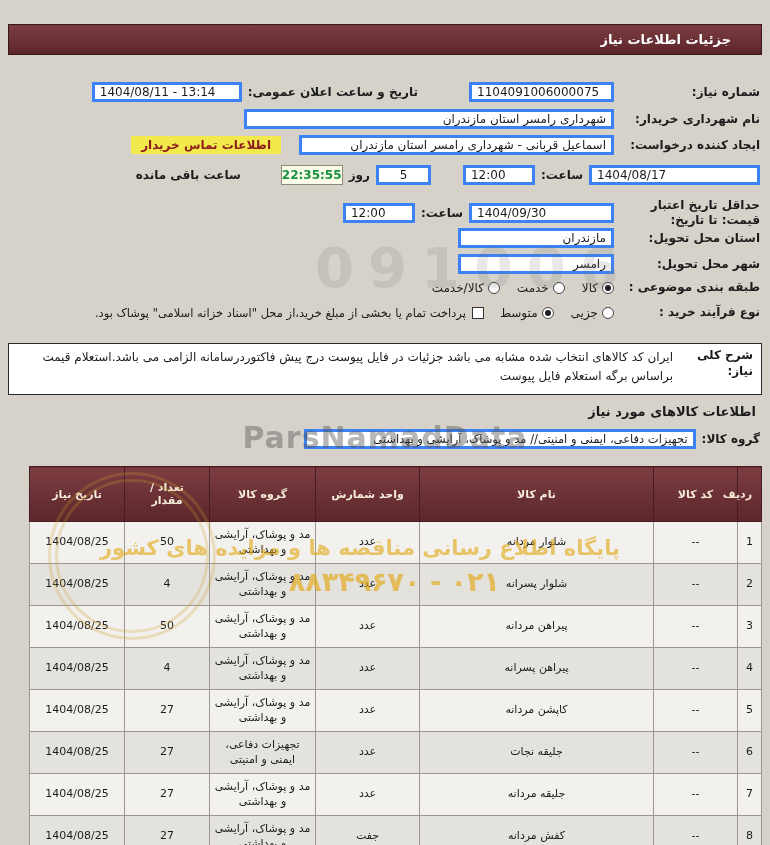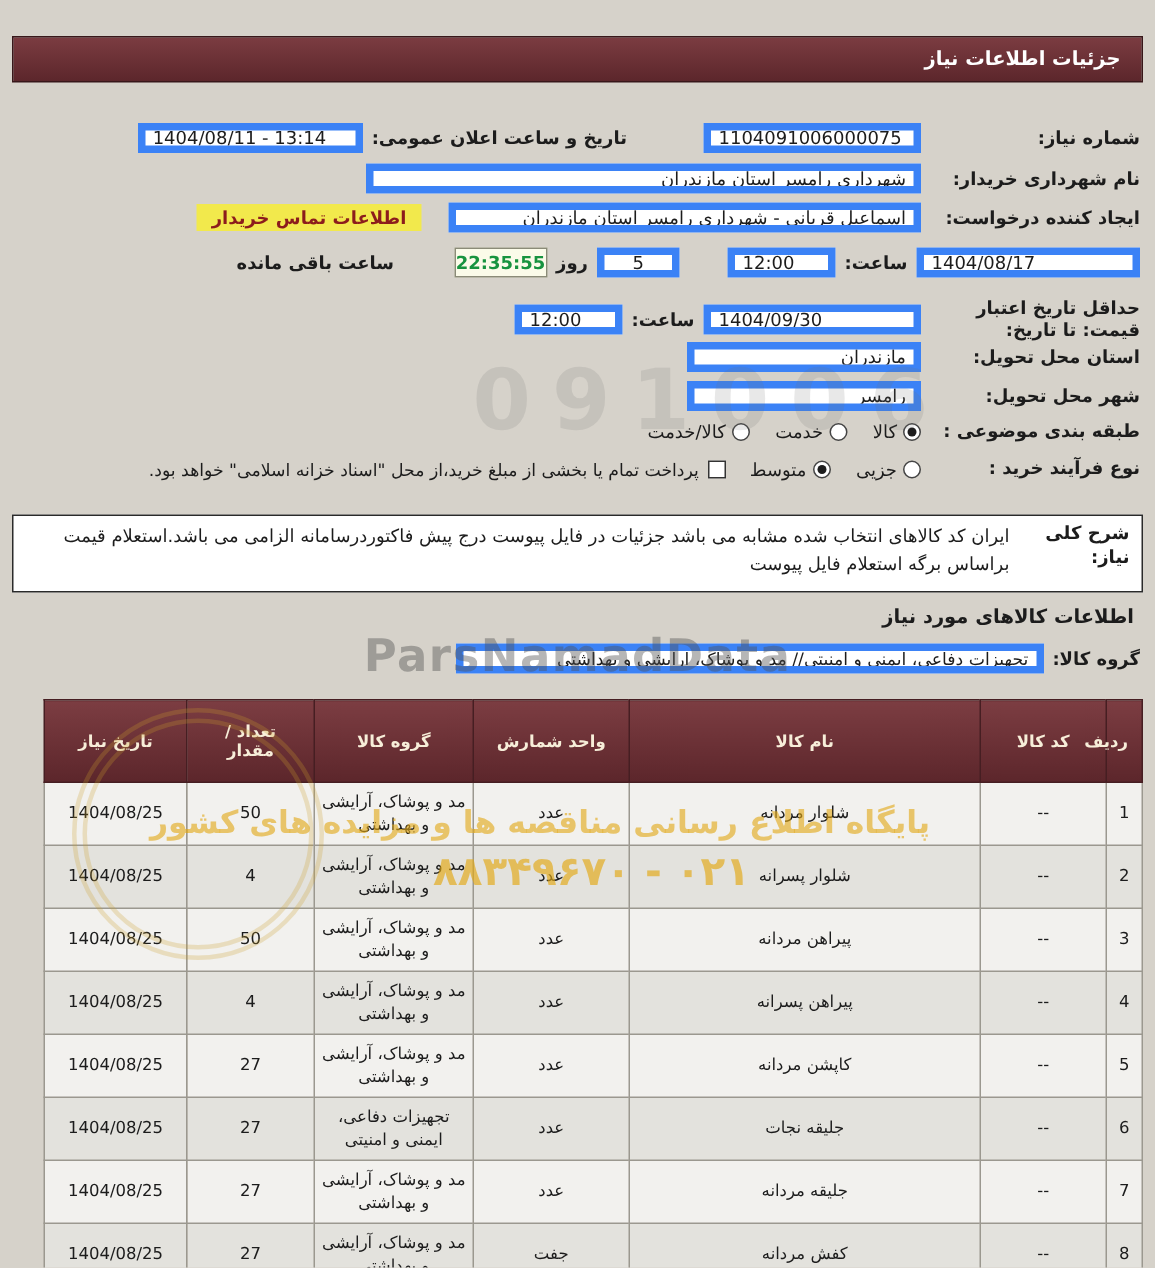--- a/index.html
+++ b/index.html
@@ -5,27 +5,27 @@
   *{box-sizing:border-box;margin:0;padding:0}
   html,body{width:770px;height:845px}
   body{
     position:relative;overflow:hidden;background:#d6d2ca;
     font-family:"DejaVu Sans",sans-serif;font-size:12px;color:#1c1c1c;direction:rtl;
   }
   .titlebar{
     position:absolute;top:24px;right:8px;left:8px;height:31px;
     background:linear-gradient(#7b3c41,var(--maroon,#5a2428));
     border:1px solid #38171a;color:#fff;display:flex;align-items:center;
-    padding:0 14px;font-weight:bold;font-size:13px;
+    padding:0 30px;font-weight:bold;font-size:13px;
   }
   .row{position:absolute;right:10px;left:10px;display:flex;align-items:center;gap:6px;white-space:nowrap}
   .lbl{font-weight:bold;white-space:nowrap;flex-shrink:0}
   .lbl-col{width:140px;font-weight:bold;line-height:1.25;flex-shrink:0;white-space:normal}
   .field{
-    background:#fff;border:5px solid #3b82f6;height:20px;display:flex;align-items:center;
+    background:#fff;border:3px solid #3b82f6;height:20px;display:flex;align-items:center;
     padding:0 5px;flex-shrink:0;overflow:hidden;
   }
   .ltr{direction:ltr}
   .center{justify-content:center}
   .contact-link{
     background:var(--yellow,#f2e94c);color:#8c1c1c;font-weight:bold;
     padding:2px 10px;margin-right:12px;flex-shrink:0;cursor:pointer;
   }
   .timer{
     background:#fbfbe9;border:1px solid #8b8b78;color:var(--green,#17933f);
@@ -88,21 +88,21 @@
   <div class="field" style="width:370px">شهرداری رامسر استان مازندران</div>
 </div>
 
 <div class="row" style="top:135px">
   <span class="lbl-col">ایجاد کننده درخواست:</span>
   <div class="field" style="width:315px">اسماعیل قربانی - شهرداری رامسر استان مازندران</div>
   <span class="contact-link">اطلاعات تماس خریدار</span>
 </div>
 
 <div class="row" style="top:158px;min-height:34px">
-  <div class="field ltr" style="width:149px">1404/08/17</div>
+  <div class="field ltr" style="width:171px">1404/08/17</div>
   <span class="lbl">ساعت:</span>
   <div class="field ltr" style="width:72px">12:00</div>
   <div class="field ltr center" style="width:55px;margin-right:26px">5</div>
   <span class="lbl">روز</span>
   <div class="timer ltr" style="">22:35:55</div>
   <span class="lbl" style="margin-right:34px">ساعت باقی مانده</span>
 </div>
 
 <div class="row" style="top:196px;min-height:34px">
   <span class="lbl-col">حداقل تاریخ اعتبار قیمت: تا تاریخ:</span>
@@ -145,21 +145,21 @@
       <span class="radio-item">
         <span class="radio"></span>
         <span class="radio-label">جزیی</span>
       </span>
       <span class="radio-item">
         <span class="radio checked"></span>
         <span class="radio-label">متوسط</span>
       </span>
     </div>
   <span class="checkbox" style="margin-right:10px"></span>
-  <span class="chk-label">پرداخت تمام یا بخشی از مبلغ خرید،از محل "اسناد خزانه اسلامی" خواهد بود.</span>
+  <span class="chk-label">پرداخت تمام یا بخشی از مبلغ خرید،از محل "اسناد خزانه اسلامی" پوشاک بود.</span>
 </div>
 
 <div class="desc-box">
   <span class="desc-lbl">شرح کلی نیاز:</span>
   <div class="desc-text">ایران کد کالاهای انتخاب شده مشابه می باشد جزئیات در فایل پیوست درج پیش فاکتوردرسامانه الزامی می باشد.استعلام قیمت براساس برگه استعلام فایل پیوست</div>
 </div>
 
 <div class="section-title">اطلاعات کالاهای مورد نیاز</div>
 
 <div class="row" style="top:429px">

